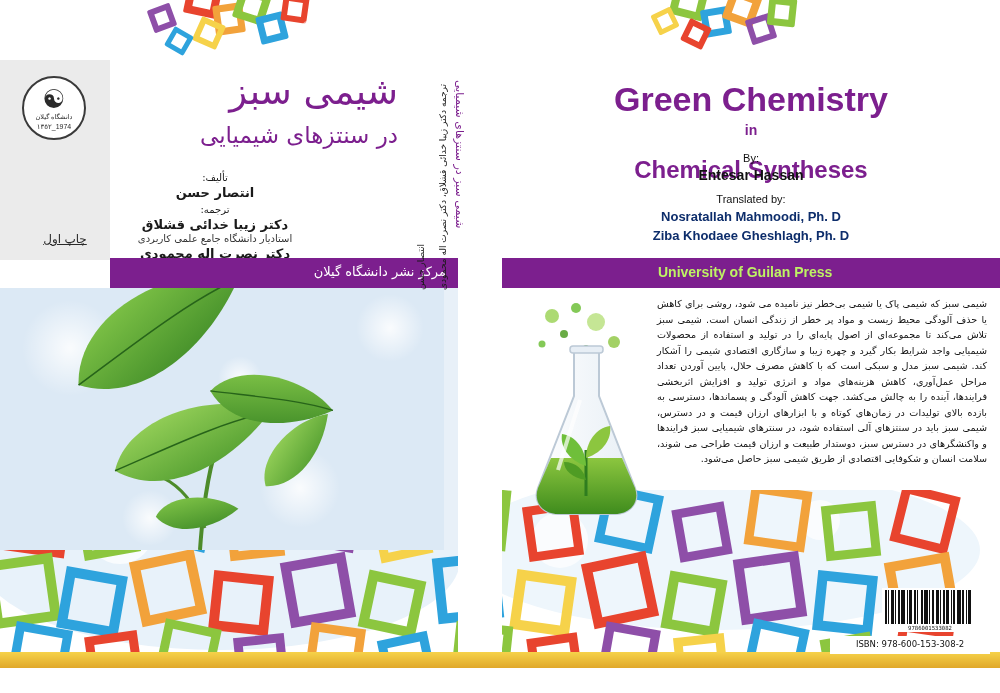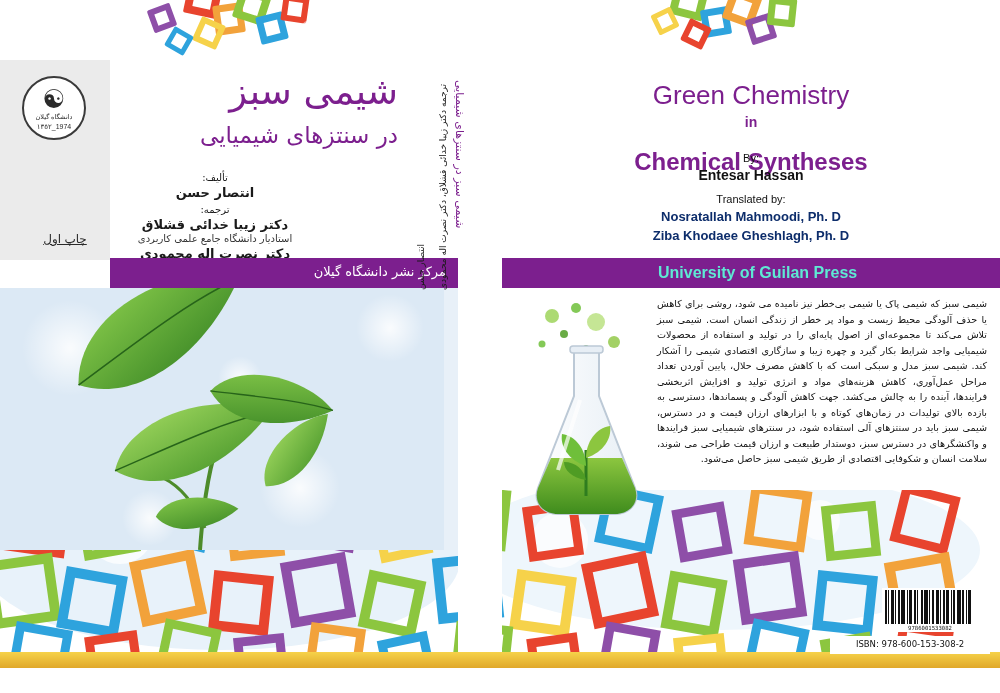--- a/index.html
+++ b/index.html
@@ -161,22 +161,22 @@
     font-family: "DejaVu Sans", sans-serif;
   }
   .purple-bar-right {
     position: absolute;
     left: 0; top: 198px; width: 498px; height: 30px;
     background: #7c1f8e;
   }
   .purple-bar-right .txt {
     position: absolute;
     left: 156px; top: 6px;
-    color: #5eead4;
-    font-size: 16px;
+    color: #bef264;
+    font-size: 14px;
     font-weight: bold;
   }
 
   
   .leaf-art {
     position: absolute;
     left: 0; top: 228px; width: 458px; height: 262px;
     overflow: hidden;
     background: linear-gradient(150deg,#e9f3fb 0%, #dbeaf6 40%, #cfe3f2 100%);
   }
@@ -219,21 +219,21 @@
     font-family: "DejaVu Sans", sans-serif;
   }
 
   
   .en-title {
     position: absolute;
     left: 0; width: 498px; top: 20px;
     text-align: center;
     color: #7c1f8e;
   }
-  .en-title .l1 { font-size: 26px; font-weight: normal; }
+  .en-title .l1 { font-size: 34px; font-weight: bold; }
   .en-title .l2 { font-size: 14px; margin-top: 3px; font-weight: bold; }
   .en-title .l3 { font-size: 24px; font-weight: bold; margin-top: 18px; }
   .en-by {
     position: absolute;
     left: 0; width: 498px; top: 92px;
     text-align: center;
     color: #111;
   }
   .en-by .by { font-size: 11px; }
   .en-by .author { font-size: 14px; font-weight: bold; margin-top: 3px; }

